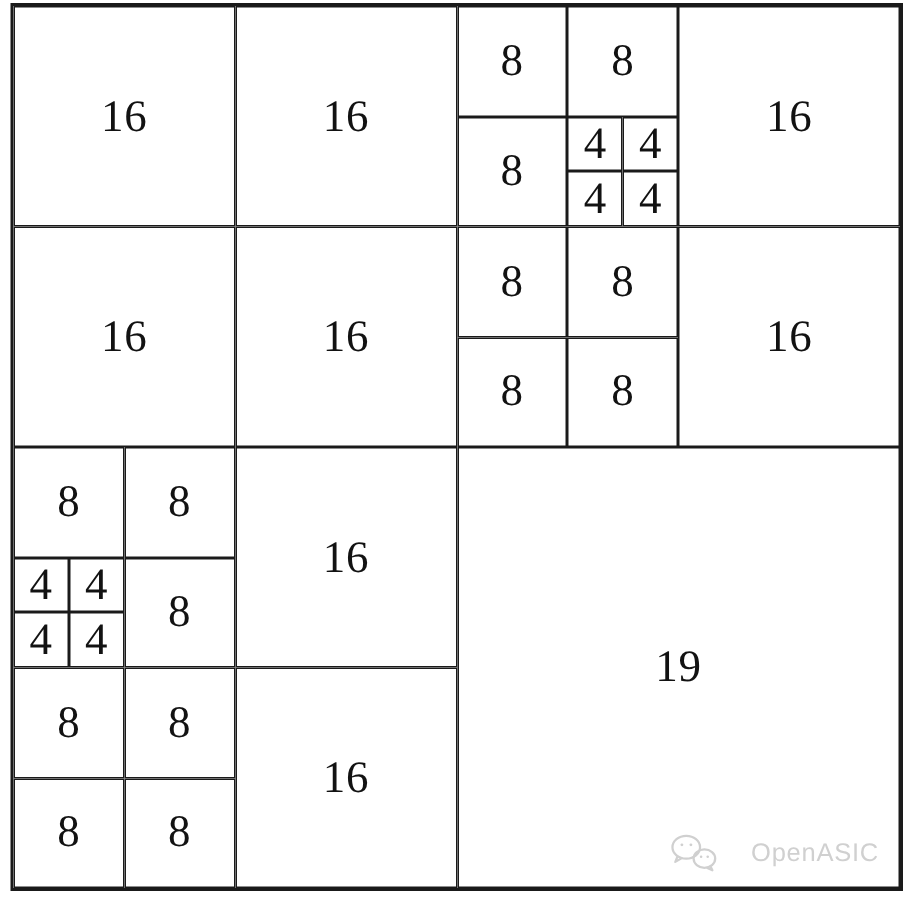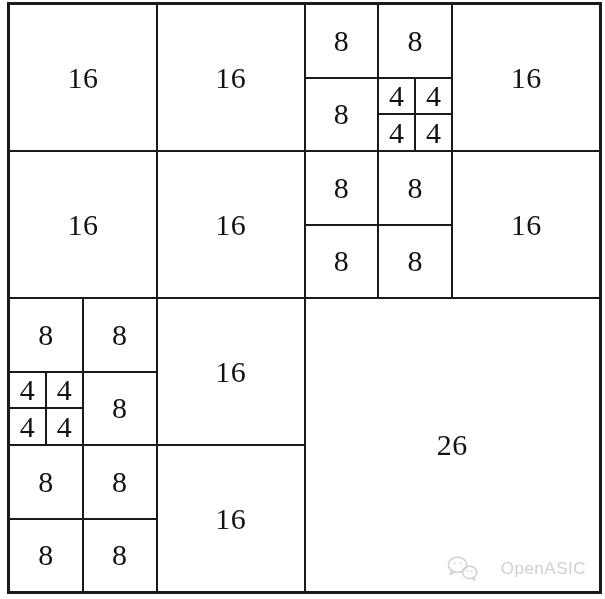--- a/index.html
+++ b/index.html
@@ -162,21 +162,21 @@
         <div class="block" style="left: 25%; top: 75%; width: 25%; height: 25%;">
           <span>16</span>
         </div>
         <div class="block" style="left: 0%; top: 87.5%; width: 12.5%; height: 12.5%;">
           <span>8</span>
         </div>
         <div class="block" style="left: 12.5%; top: 87.5%; width: 12.5%; height: 12.5%;">
           <span>8</span>
         </div>
         <div class="block" style="left: 50%; top: 50%; width: 50%; height: 50%;">
-          <span>26</span>
+          <span>19</span>
         </div>
       </div>
 
     <div class="watermark">
       <span>
         <svg width="32" height="27" viewBox="0 0 32 27" fill="none" stroke="currentColor" stroke-width="1.5" stroke-linecap="round" stroke-linejoin="round">
           <ellipse cx="11.5" cy="9.8" rx="9.2" ry="7.6"></ellipse>
           <path d="M5.6 16.2 L4.2 19.6 L8.0 17.4"></path>
           <circle cx="8.6" cy="8.2" r="0.95" fill="currentColor" stroke="none"></circle>
           <circle cx="14.6" cy="8.2" r="0.95" fill="currentColor" stroke="none"></circle>

